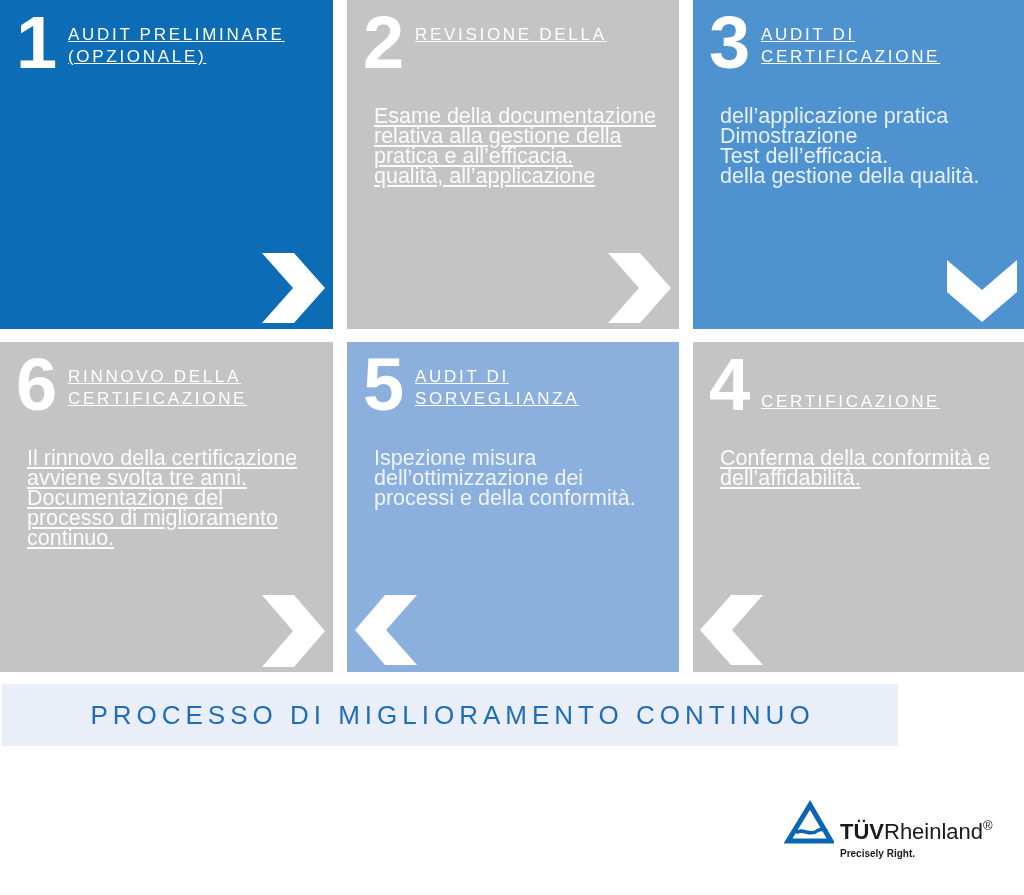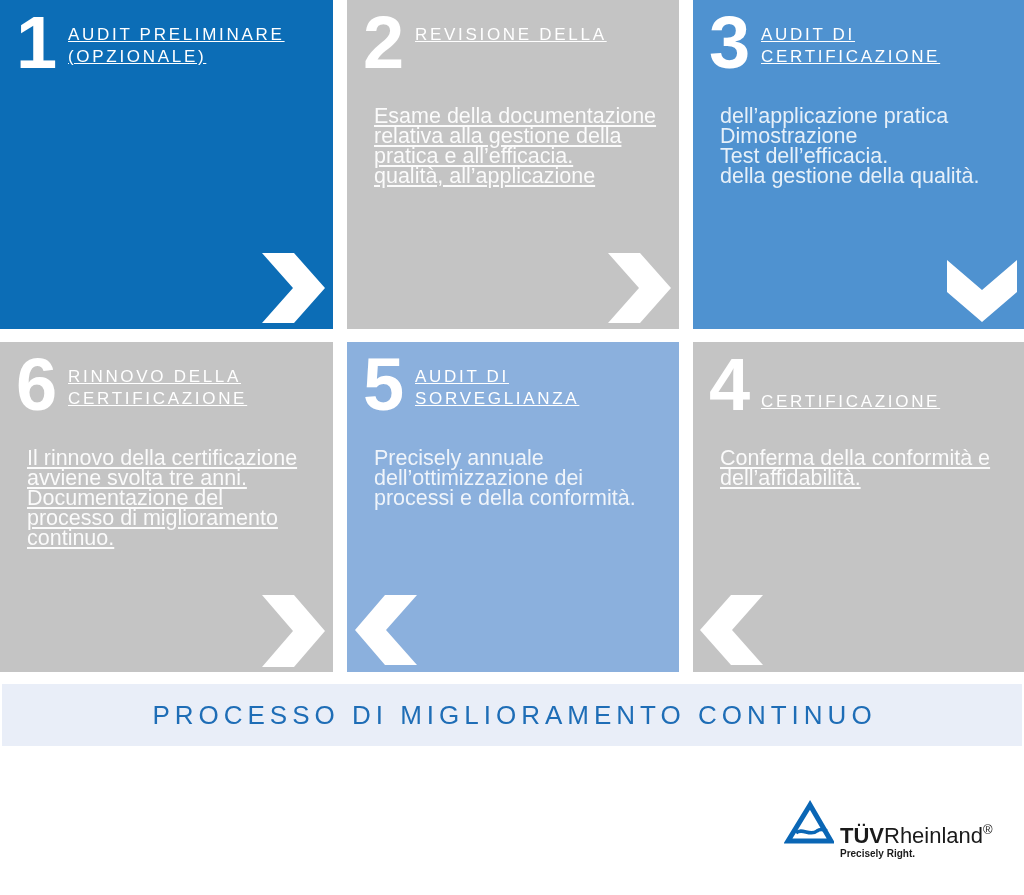--- a/index.html
+++ b/index.html
@@ -29,33 +29,33 @@
     .gray .body { color: rgba(255,255,255,0.92); text-decoration: underline; }
 
     #t1 { left: 0;     top: 0;   width: 333px; height: 329px; }
     #t2 { left: 347px; top: 0;   width: 332px; height: 329px; }
     #t3 { left: 693px; top: 0;   width: 331px; height: 329px; }
     #t6 { left: 0;     top: 342px; width: 333px; height: 330px; }
     #t5 { left: 347px; top: 342px; width: 332px; height: 330px; }
     #t4 { left: 693px; top: 342px; width: 331px; height: 330px; }
 
     .banner {
-      position: absolute; left: 2px; top: 684px; width: 1020px; height: 62px;
+      position: absolute; left: 2px; top: 684px; width: 896px; height: 62px;
       background: #e9eef8; text-align: center;
     }
     .banner-label {
       display: inline-block; line-height: 62px; font-size: 26px;
       letter-spacing: 5px; padding-left: 5px; color: #1e6db6;
     }
 
     .logo { position: absolute; left: 784px; top: 798px; width: 240px; height: 70px; }
     .logo svg { position: absolute; left: 0; top: 2px; }
     .brand {
       position: absolute; left: 56px; top: 16px; white-space: nowrap;
-      font-size: 22px; line-height: 32px; color: #1a1a1a;
+      font-size: 22px; line-height: 24px; color: #1a1a1a;
     }
     .brand-bold { font-weight: bold; }
     .brand-reg-mark { font-size: 13px; vertical-align: 9px; }
     .tagline {
       position: absolute; left: 56px; top: 48px; white-space: nowrap;
       font-size: 10px; line-height: 16px; font-weight: bold; color: #1a1a1a;
     }
   </style>
 </head>
 <body>
@@ -122,21 +122,21 @@
   </svg>
 </div>
 
 <div class="tile" id="t5" style="background: rgb(139, 176, 221);">
   <div class="num">5</div>
   <div class="title">
     <span>AUDIT DI</span>
     <span>SORVEGLIANZA</span>
   </div>
   <div class="body">
-    <span>Precisely annuale</span>
+    <span>Ispezione misura</span>
     <span>dell’ottimizzazione dei</span>
     <span>processi e della conformità.</span>
   </div>
   <svg class="chev" width="332" height="330">
     <polygon points="70,253 38,253 8,288 38,323 70,323 39,288" fill="#ffffff"></polygon>
   </svg>
 </div>
 
 <div class="tile gray" id="t4" style="background: rgb(196, 196, 196);">
   <div class="num">4</div>

